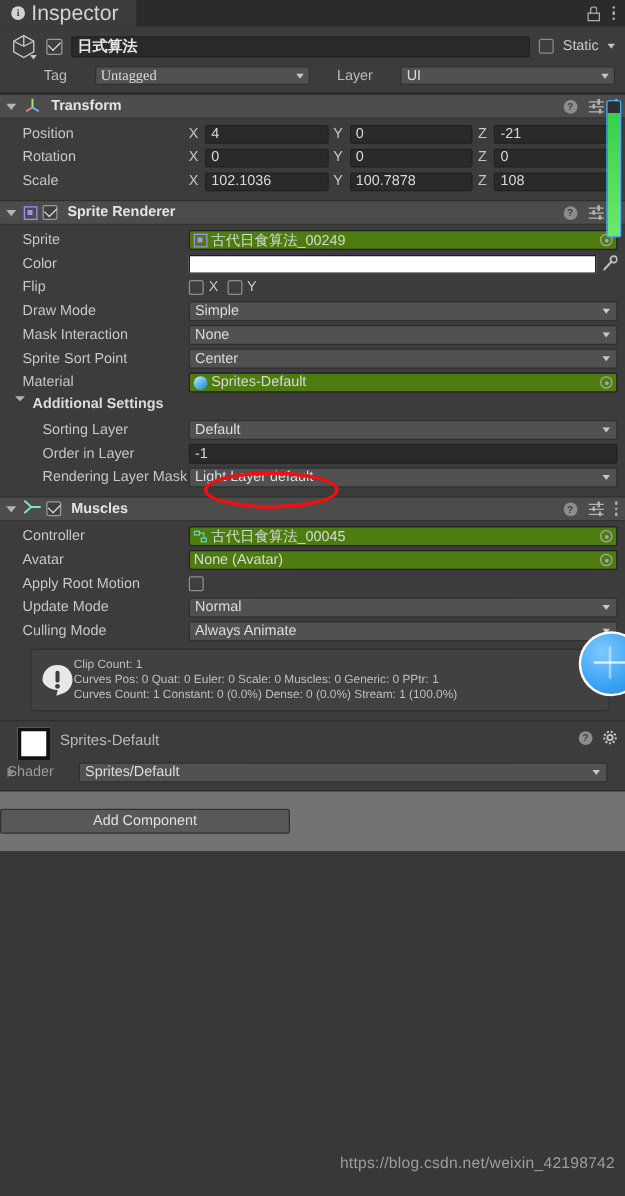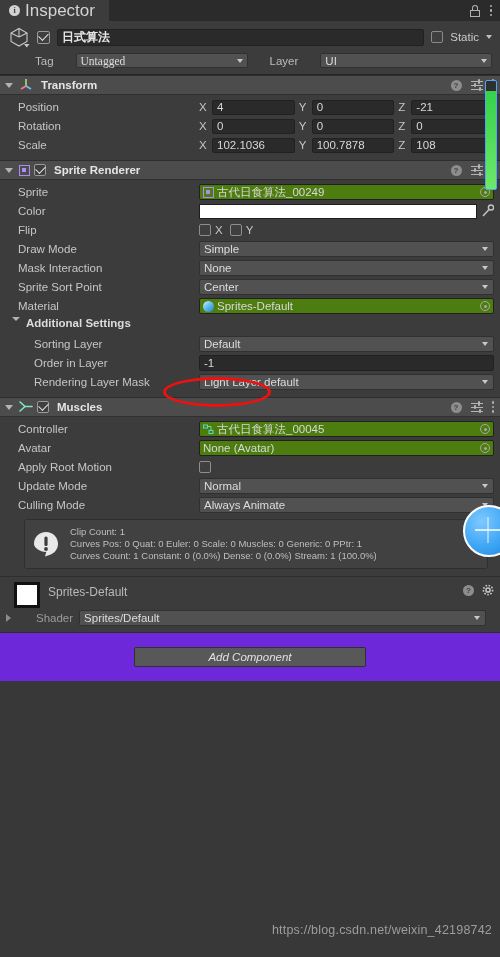--- a/index.html
+++ b/index.html
@@ -55,21 +55,21 @@
   .comp-right{margin-left:auto;display:flex;align-items:center;gap:9px;}
   .help-ic{width:11px;height:11px;border-radius:50%;background:#8d8d8d;color:#3f3f3f;font-size:8px;font-weight:bold;
            display:flex;align-items:center;justify-content:center;}
   .pre-ic{width:12px;height:11px;position:relative;}
   .pre-ic .l{position:absolute;left:0;width:12px;height:1.3px;background:#b4b4b4;}
   .pre-ic .k{position:absolute;width:2.6px;height:4.6px;background:#b4b4b4;border-radius:1px;}
   .comp-cb{width:12px;height:12px;background:#3f3f3f;border:1px solid #9a9a9a;border-radius:2px;
            display:flex;align-items:center;justify-content:center;box-sizing:border-box;margin-left:4px;flex:0 0 auto;}
 
   .comp-body{background:#3c3c3c;padding:3px 6px 5px 6px;}
-  .row{display:flex;align-items:center;height:18px;margin-bottom:1px;gap:48px;}
+  .row{display:flex;align-items:center;height:18px;margin-bottom:1px;}
   .row .rl{width:145px;flex:0 0 auto;font-size:11.5px;color:#c6c6c6;padding-left:12px;box-sizing:border-box;}
   .row .rl.ind{padding-left:28px;}
   .row .rc{flex:1 1 auto;display:flex;align-items:center;gap:0;}
 
   .vec{display:flex;align-items:center;flex:1 1 auto;gap:0;}
   .vec .ax{width:13px;font-size:11.5px;color:#c6c6c6;flex:0 0 auto;text-align:left;}
   .numf{flex:1 1 0;height:15px;background:#2a2a2a;border:1px solid #212121;border-radius:2px;
         display:flex;align-items:center;padding:0 4px;box-sizing:border-box;font-size:11.5px;color:#d8d8d8;margin-right:4px;min-width:0;}
   .numf:last-child{margin-right:0;}
 
@@ -93,35 +93,35 @@
 
   .smallcb{width:12px;height:12px;background:#3f3f3f;border:1px solid #8e8e8e;border-radius:2px;box-sizing:border-box;flex:0 0 auto;}
   .flip-lab{font-size:11.5px;color:#c6c6c6;margin:0 7px 0 4px;}
 
   .subhead{display:flex;align-items:flex-start;height:17px;padding-left:6px;margin:2px 0 1px 0;}
   .subhead .fo{width:0;height:0;border-left:4px solid transparent;border-right:4px solid transparent;border-top:4.5px solid #b4b4b4;margin-right:6px;}
   .subhead span{font-size:11.5px;font-weight:bold;color:#dcdcdc;}
 
   
   .helpbox{margin:5px 6px 2px 18px;background:#414141;border:1px solid #2f2f2f;border-radius:3px;
-           display:flex;align-items:center;gap:11px;padding:6px 8px;}
+           display:flex;align-items:center;gap:0;padding:6px 8px;}
   .warn-ic{width:26px;height:26px;flex:0 0 auto;position:relative;}
   .helptxt{font-size:9.5px;line-height:12px;color:#bfbfbf;}
 
   
   .matpanel{background:#3c3c3c;border-top:1px solid #2e2e2e;border-bottom:1px solid #2e2e2e;padding:5px 6px 6px 6px;position:relative;}
   .matrow{display:flex;align-items:flex-start;gap:8px;}
   .matswatch{width:26px;height:26px;background:#ffffff;border:3px solid #121212;box-sizing:border-box;flex:0 0 auto;margin-left:8px;}
   .matname{font-size:12px;color:#b9b9b9;padding-top:3px;}
   .matright{margin-left:auto;display:flex;align-items:center;gap:8px;padding-top:2px;}
   .gear-ic{width:12px;height:12px;position:relative;}
-  .shaderrow{display:flex;align-items:center;gap:6px;margin-top:2px;padding-left:30px;}
+  .shaderrow{display:flex;align-items:center;gap:20px;margin-top:2px;}
   .matfoldout{position:absolute;left:6px;bottom:10px;width:0;height:0;border-top:4.5px solid transparent;border-bottom:4.5px solid transparent;border-left:5px solid #8a8a8a;}
 
-  .addcomp-wrap{padding:14px 0;display:flex;justify-content:center;background:#6d28d9;font-style:italic;}
+  .addcomp-wrap{padding:14px 0;display:flex;justify-content:flex-start;background:#737373;}
   .addcomp{width:230px;height:18px;background:#585858;border:1px solid #303030;border-radius:2px;
            display:flex;align-items:center;justify-content:center;font-size:11.5px;color:#e0e0e0;}
 
   .spacer{background:#383838;}
 
   .watermark{position:absolute;right:8px;bottom:20px;font-size:12.5px;color:#9d9d9d;letter-spacing:.2px;}
 
   
   .annot{position:absolute;left:163px;top:377px;width:102px;height:24px;border:3px solid #f01010;border-radius:50%;
          pointer-events:none;z-index:40;}

